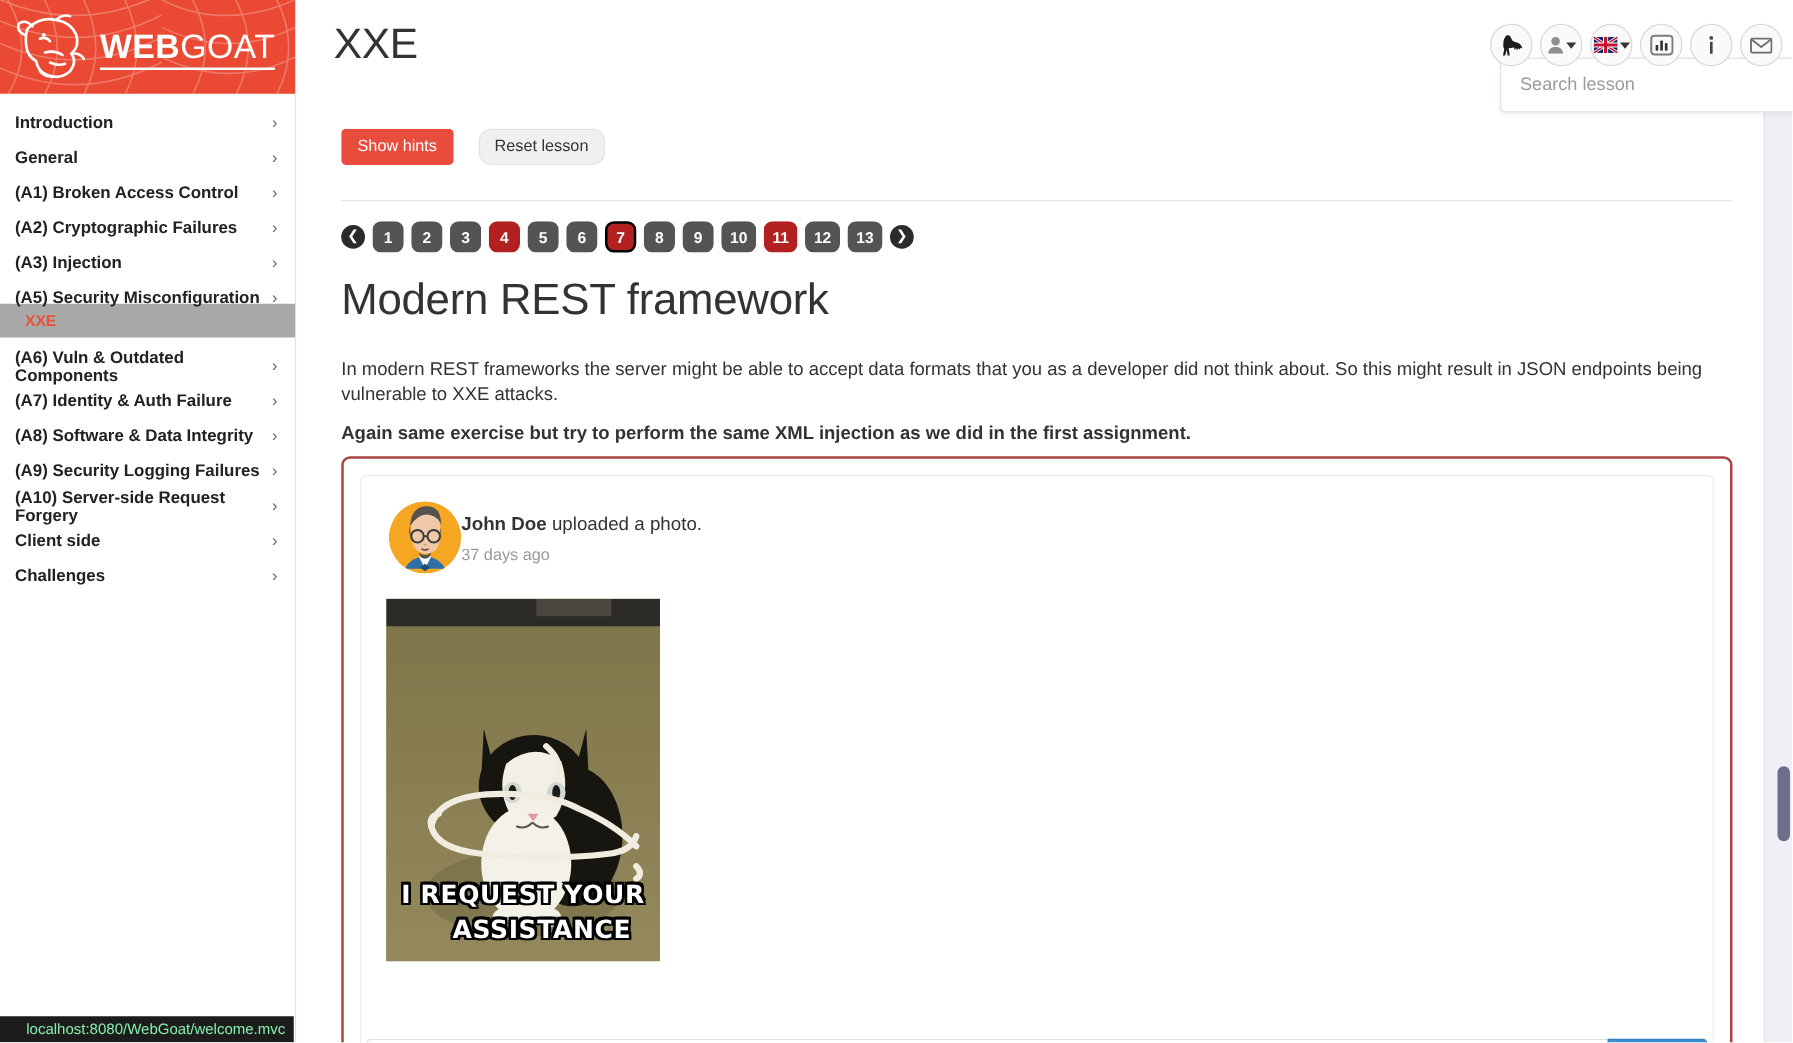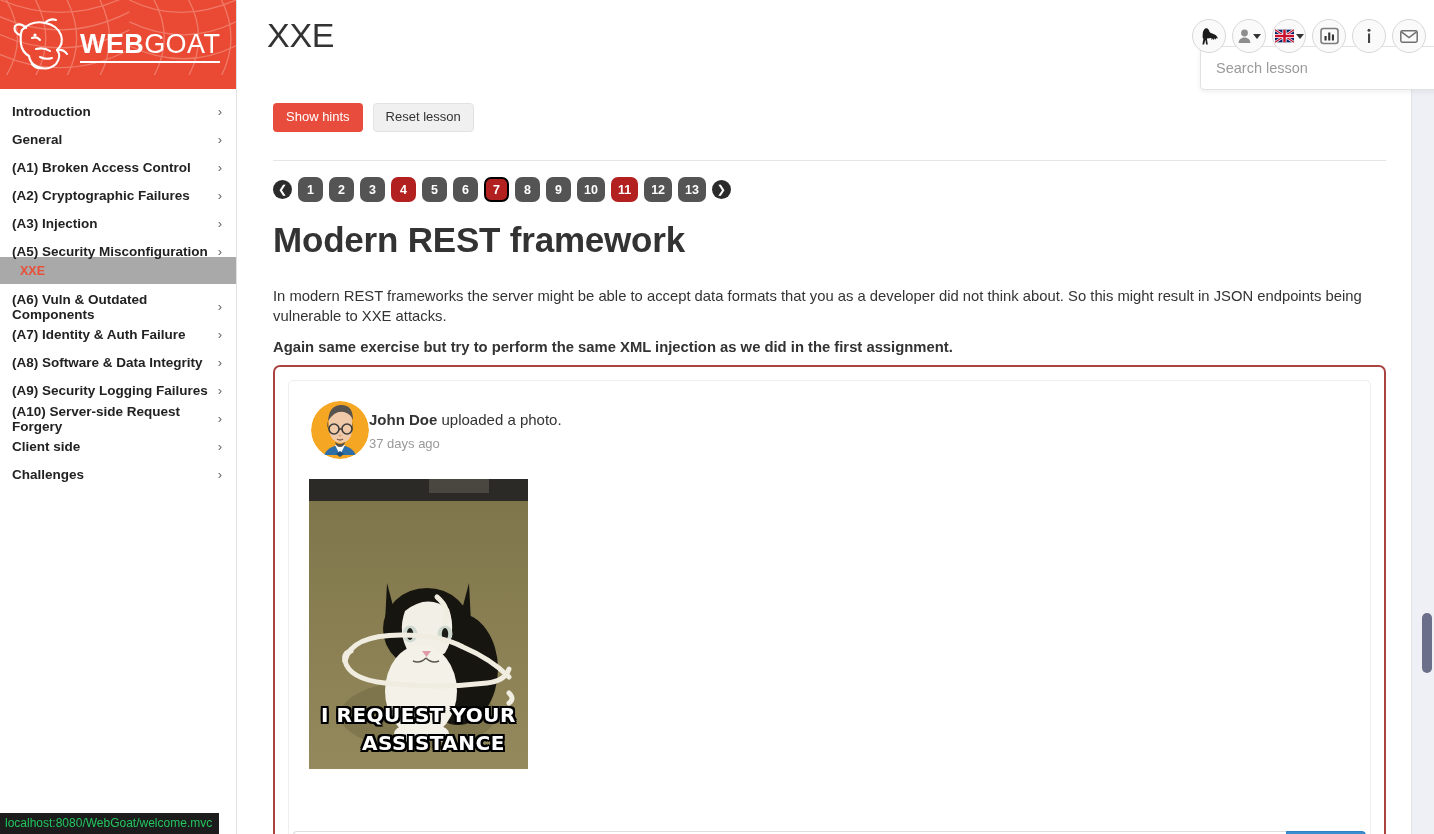--- a/index.html
+++ b/index.html
@@ -10,21 +10,21 @@
   }
   #app { position: relative; width: 1434px; height: 834px; display: flex; }
 
   
   #sidebar {
     width: 237px; height: 834px; background: #fff;
     border-right: 1px solid #e0e0e0; flex: 0 0 237px;
     position: relative; overflow: hidden;
   }
   #brand {
-    height: 89px; background: #ea4a33; position: relative; overflow: hidden;
+    height: 75px; background: #ea4a33; position: relative; overflow: hidden;
     display: flex; align-items: center;
   }
   #brand .web-bg { position: absolute; inset: 0; opacity: .30; }
   #brand .goat { position: relative; margin-left: 12px; width: 62px; height: 58px; }
   #brand .wordmark {
     position: relative; color: #fff; font-size: 27px; font-weight: bold;
     letter-spacing: .4px; margin-left: 6px; line-height: 1;
   }
   #brand .wordmark .w1 { border-bottom: 2px solid #fff; padding-bottom: 2px; }
   #brand .wordmark .w2 { font-weight: normal; border-bottom: 2px solid #fff; padding-bottom: 2px; }
@@ -38,22 +38,22 @@
   .nav-item .chev { color: #666; font-size: 13px; font-weight: normal; }
   .nav-sub {
     height: 27px; display: flex; align-items: center;
     background: #a9a9a9; padding-left: 20px;
     font-size: 12.5px; font-weight: bold; color: #e8503a;
     cursor: pointer;
   }
 
   #statusbar {
     position: absolute; left: 0; bottom: 0;
-    background: #1c1c1c; color: #22c55e;
-    font-size: 12px; padding: 3px 7px 4px 5px;
+    background: #1c1c1c; color: #86efac;
+    font-size: 12px; padding: 3px 7px 4px 21px;
     white-space: nowrap; z-index: 50;
     font-family: "Liberation Sans", sans-serif;
   }
 
   
   #main { flex: 1; position: relative; background: #fff; height: 834px; overflow: hidden; }
 
   #topbar { height: 75px; position: relative; background: #fff; }
   #page-title {
     position: absolute; left: 30px; top: 16px;
@@ -84,28 +84,28 @@
   }
   #searchbox input {
     border: 0; outline: 0; width: 100%; padding: 0 15px;
     font-size: 14.5px; font-family: "Liberation Sans", sans-serif; color: #333;
     background: transparent;
   }
   #searchbox input::placeholder { color: #9a9a9a; }
 
   #content { position: absolute; left: 0; top: 75px; right: 23px; bottom: 0; background: #fff; }
 
-  #hintbar { position: absolute; left: 36px; top: 28px; display: flex; gap: 10px; }
+  #hintbar { position: absolute; left: 36px; top: 28px; display: flex; gap: 20px; }
   .btn {
     font-size: 13px; padding: 6px 12px 7px; border-radius: 4px;
     border: 1px solid transparent; cursor: pointer; line-height: 1.1;
     font-family: "Liberation Sans", sans-serif;
   }
   .btn-danger { background: #e74c3c; color: #fff; }
-  .btn-light { background: #f0f0f0; color: #333; border-color: #e2e2e2; }
+  .btn-light { background: #f0f0f0; color: #333; border-color: #e2e2e2; border-radius: 10px; }
 
   #divider {
     position: absolute; left: 36px; right: 25px; top: 85px;
     border-top: 1px solid #e5e5e5;
   }
 
   #pager { position: absolute; left: 36px; top: 102px; display: flex; align-items: center; gap: 6px; }
   .pg {
     min-width: 25px; height: 25px; border-radius: 7px;
     background: #545454; color: #fff; font-size: 12.5px; font-weight: bold;
@@ -115,21 +115,21 @@
   .pg.red { background: #b32020; }
   .pg.active { background: #b32020; border-color: #000; }
   .pg-arrow {
     width: 19px; height: 19px; border-radius: 50%; background: #2b2b2b;
     display: flex; align-items: center; justify-content: center; cursor: pointer;
     color: #fff; font-size: 11px; line-height: 1;
   }
 
   #lesson-title {
     position: absolute; left: 36px; top: 145px;
-    font-size: 35px; color: #333; font-weight: bold; letter-spacing: -.2px;
+    font-size: 35px; color: #333; font-weight: normal; letter-spacing: -.2px;
   }
   .para {
     position: absolute; left: 36px; right: 30px;
     font-size: 14.8px; color: #333; line-height: 1.38;
   }
   #p1 { top: 211px; }
   #p2 { top: 262px; font-weight: bold; }
 
   #lesson-card {
     position: absolute; left: 36px; right: 25px; top: 290px; bottom: -40px;

